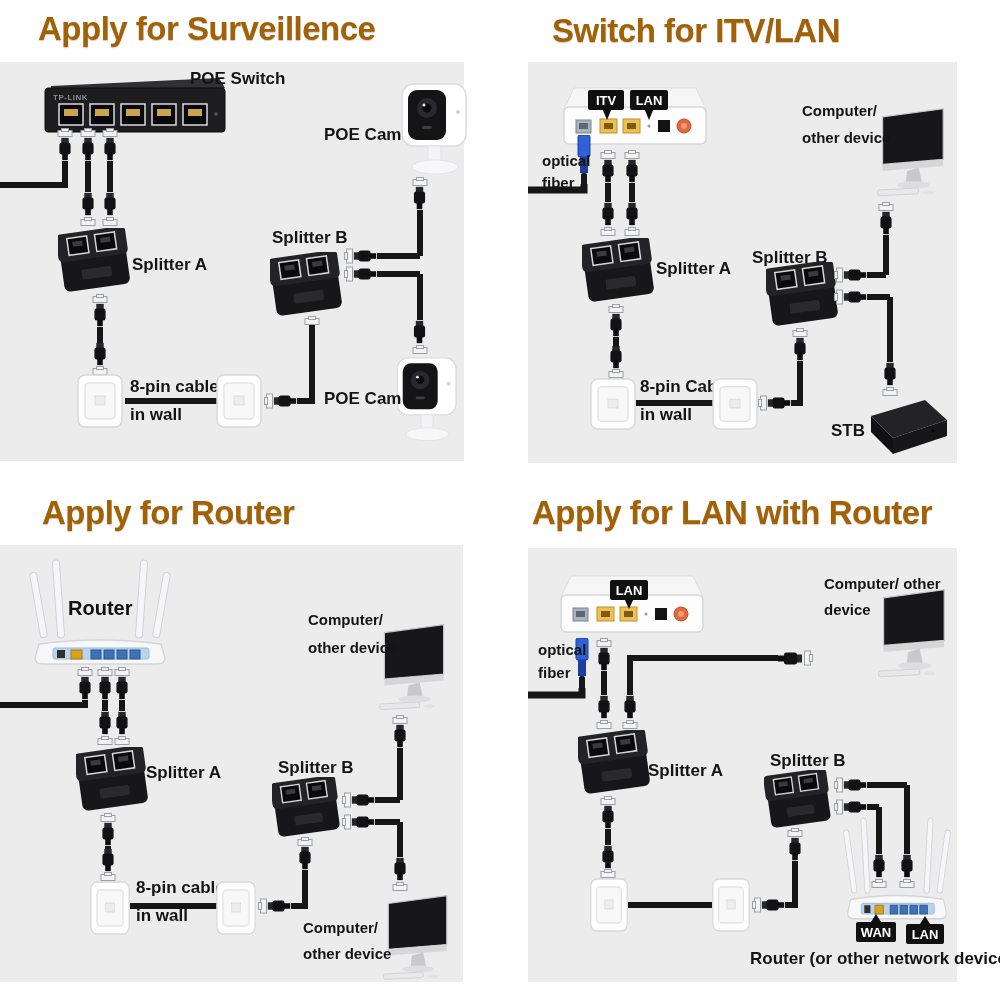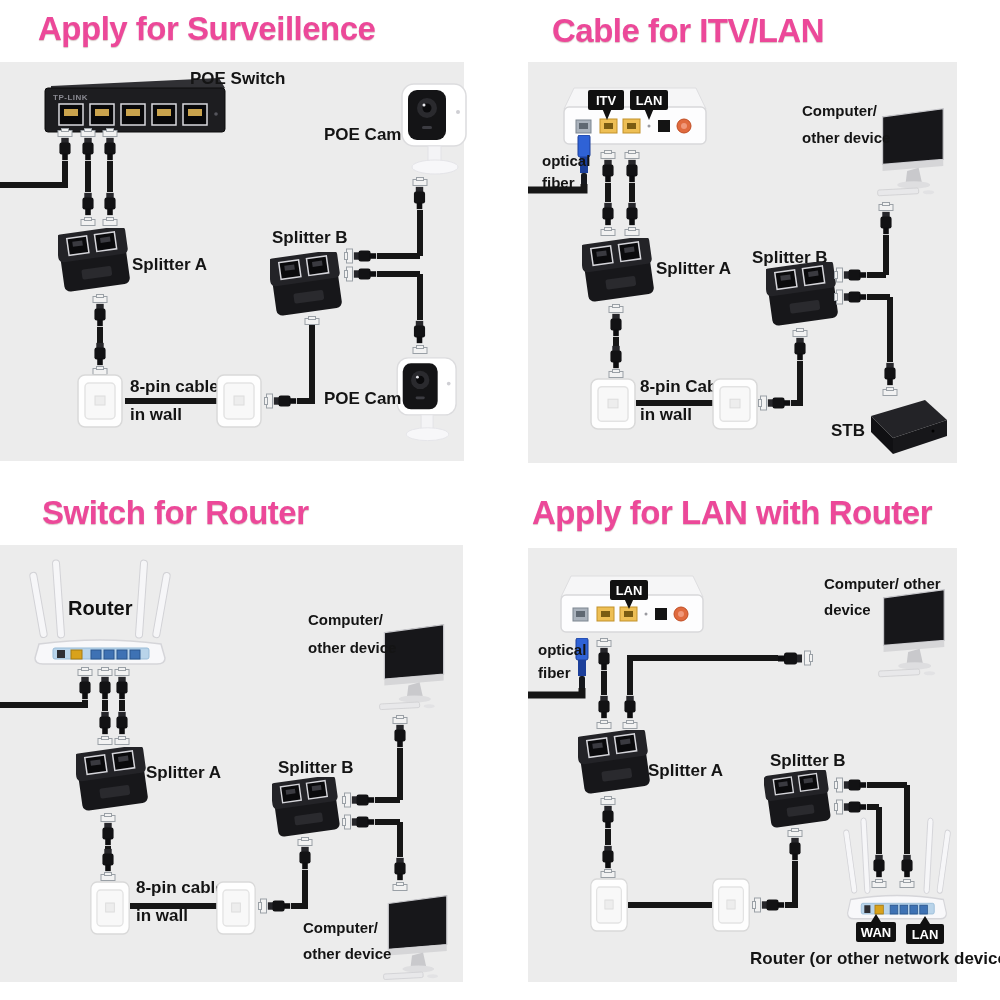--- a/index.html
+++ b/index.html
@@ -1,20 +1,20 @@
 <!DOCTYPE html>
 <html><head>
 <meta charset="utf-8">
 <style>
   html,body{margin:0;padding:0;background:#fff;}
   #stage{position:relative;width:1000px;height:1000px;background:#ffffff;overflow:hidden;
          font-family:"Liberation Sans",sans-serif;}
   .panel{position:absolute;background:#ececec;}
   .qtitle{position:absolute;font-family:"Liberation Sans",sans-serif;font-weight:700;
-          font-size:33px;color:#ec4899;letter-spacing:-0.5px;white-space:nowrap;
+          font-size:33px;color:#a16207;letter-spacing:-0.5px;white-space:nowrap;
           text-shadow:0 1px 1px rgba(90,10,10,0.25);}
   svg{position:absolute;overflow:visible;}
   svg text{font-family:"Liberation Sans",sans-serif;fill:#141414;}
   .t17{font-size:17px;font-weight:600;}
   .t15{font-size:15px;font-weight:600;}
   .t20b{font-size:20px;font-weight:700;fill:#101010;}
   .tagtxt{font-size:13px;font-weight:700;fill:#ffffff;text-anchor:middle;}
   .brand{font-size:8px;font-weight:700;fill:#8a8a92;letter-spacing:0.5px;}
   .cable{stroke:#161616;stroke-width:6;fill:none;stroke-linejoin:miter;}
   .cable7{stroke:#161616;stroke-width:7;fill:none;}
@@ -122,22 +122,22 @@
       </symbol>
     </defs>
   </svg>
 
   <div class="panel" style="left:0;top:62px;width:464px;height:399px"></div>
   <div class="panel" style="left:528px;top:62px;width:429px;height:401px"></div>
   <div class="panel" style="left:0;top:545px;width:463px;height:437px"></div>
   <div class="panel" style="left:528px;top:548px;width:429px;height:434px"></div>
 
   <div class="qtitle" style="left:38px;top:10px">Apply for Surveillence</div>
-  <div class="qtitle" style="left:552px;top:12px">Cable for ITV/LAN</div>
-  <div class="qtitle" style="left:42px;top:494px">Switch for Router</div>
+  <div class="qtitle" style="left:552px;top:12px">Switch for ITV/LAN</div>
+  <div class="qtitle" style="left:42px;top:494px">Apply for Router</div>
   <div class="qtitle" style="left:532px;top:494px">Apply for LAN with Router</div>
 
   <svg style="left:0;top:62px" width="464" height="399" viewBox="0 0 464 399">
 
     <g transform="translate(45,14)">
       <polygon points="6,10 174,2 180,12 6,16" fill="#303034"></polygon>
       <rect x="0" y="12" width="180" height="44" rx="3" fill="#1d1d20" stroke="#0c0c0c"></rect>
       <text x="8" y="24" class="brand">TP-LINK</text>
       <g>
         <rect x="14" y="28" width="24" height="21" fill="#08080a" stroke="#d9d9de" stroke-width="1.5"></rect>

